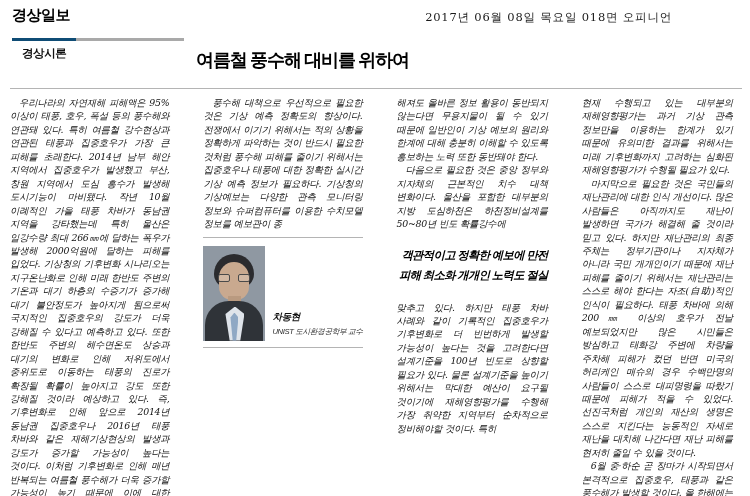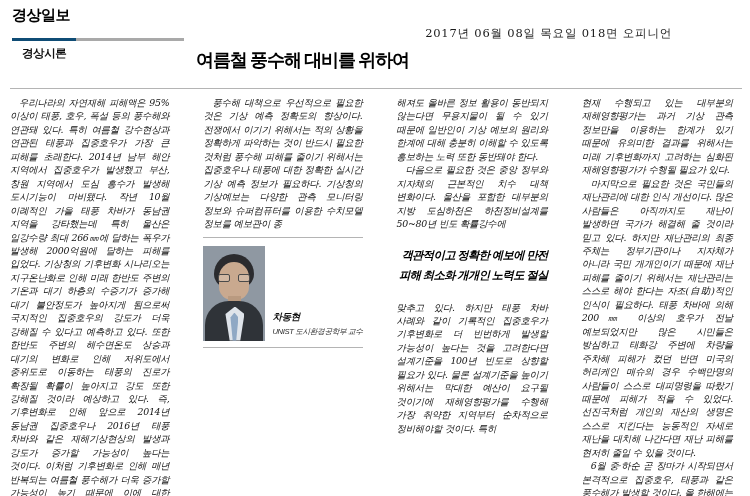--- a/index.html
+++ b/index.html
@@ -39,21 +39,20 @@
 
   .dateline {
     position: absolute;
     right: 10px;
     top: 10px;
     font-family: "DejaVu Serif", "Liberation Serif", serif;
     font-size: 11.5px;
     letter-spacing: 0.8px;
     color: #1a1a1a;
     white-space: nowrap;
-    margin-top: 16px;
   }
 
   
   .section-marker {
     position: absolute;
     left: 12px;
     top: 38px;
     width: 172px;
     height: 3px;
     background: #a9a9a9;

